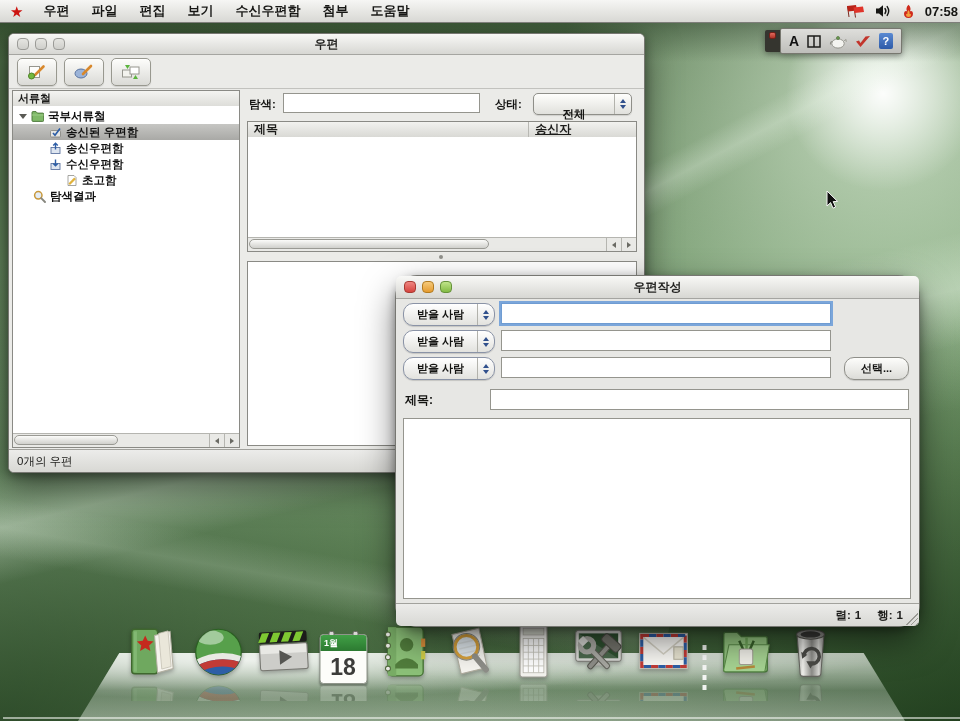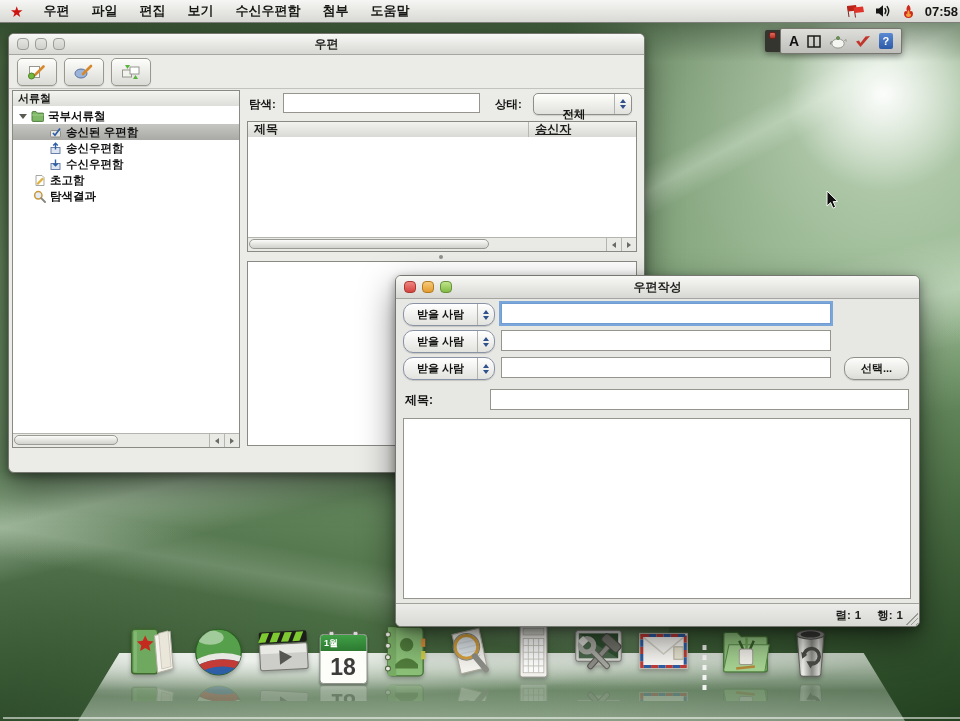--- a/index.html
+++ b/index.html
@@ -110,21 +110,21 @@
   .splitdot{position:absolute;left:430px;top:221px;width:4px;height:4px;border-radius:50%;background:#8f8f89;}
   .preview{position:absolute;left:238px;top:227px;width:390px;height:185px;border:1px solid #8a8a85;
     background:#fff;box-sizing:border-box;}
   .statusbar{position:absolute;left:0;right:0;bottom:0;height:22px;border-top:1px solid #a2a29d;
     background:linear-gradient(#ececе9,#d8d8d4);background:linear-gradient(#ececeq,#d8d8d4);
     background:linear-gradient(#ececea,#d8d8d4);
     display:flex;align-items:center;font-size:11.5px;color:#20201e;border-radius:0 0 5px 5px;}
   #mailwin .statusbar{padding-left:8px;}
 
   
-  #compose{left:395px;top:275px;width:523px;height:350px;z-index:20;background:#e7e7e4;}
+  #compose{left:395px;top:275px;width:523px;height:350px;z-index:20;background:#e7e7e4;border-radius:22px;}
   #compose .titlebar{height:22px;}
   #compose .lights{top:5px;}
   .combo{position:absolute;left:7px;width:90px;height:21px;border:1px solid #8a93a6;border-radius:10px;
     background:linear-gradient(#ffffff,#e2e2de);display:flex;align-items:center;box-shadow:0 1px 1px rgba(0,0,0,.15);}
   .combo .lbl{flex:1;text-align:center;font-size:11px;font-weight:700;color:#141412;}
   .cfield{position:absolute;left:105px;width:330px;height:21px;}
   .cfield.focus{outline:2px solid #7ba6da;outline-offset:0px;border-color:#6f9cd2;}
   .selectbtn{position:absolute;left:448px;top:81px;width:63px;height:21px;border:1px solid #8f8f89;border-radius:10px;
     background:linear-gradient(#fdfdfb,#dcdcd8);font-size:11px;font-weight:600;color:#141412;
     display:flex;align-items:center;justify-content:center;box-shadow:0 1px 1px rgba(0,0,0,.15);}
@@ -468,21 +468,21 @@
             <use href="#tr-outbox"></use>
           </svg>
         <span>송신우편함</span>
       </div>
       <div class="trow" style="padding-left:36px">
         <svg class="ti">
             <use href="#tr-inbox"></use>
           </svg>
         <span>수신우편함</span>
       </div>
-      <div class="trow" style="padding-left:20px">
+      <div class="trow" style="padding-left:52px">
         <svg class="ti">
             <use href="#tr-drafts"></use>
           </svg>
         <span>초고함</span>
       </div>
       <div class="trow" style="padding-left:20px">
         <svg class="ti">
             <use href="#tr-search"></use>
           </svg>
         <span>탐색결과</span>
@@ -529,20 +529,23 @@
         <div class="sarrow">
             <span class="tri-r"></span>
           </div>
       </div>
     </div>
   </div>
 
   <div class="splitdot"></div>
   <div class="preview"></div>
 
+  <div class="statusbar">
+    <span>0개의 우편</span>
+  </div>
 </div>
 
 <div class="win" id="compose">
   <div class="titlebar">
     <div class="lights">
       <span class="light red"></span>
       <span class="light orange"></span>
       <span class="light green"></span>
     </div>
     <span class="title">우편작성</span>

